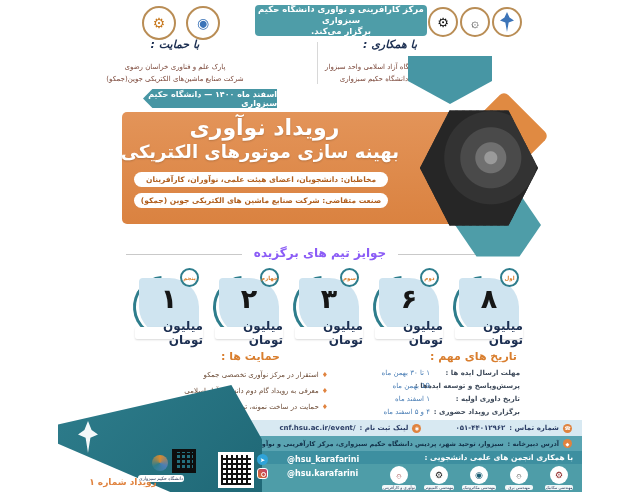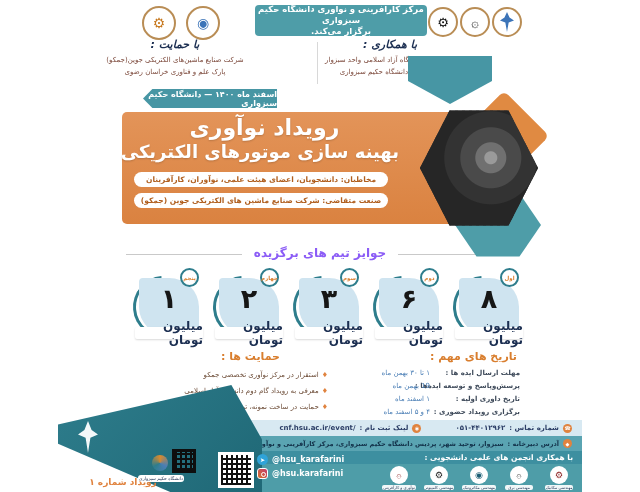--- a/index.html
+++ b/index.html
@@ -4,21 +4,21 @@
 <style>
   *{margin:0;padding:0;box-sizing:border-box}
   body{font-family:"DejaVu Sans",sans-serif;background:#fff}
   .poster{position:relative;width:640px;height:492px;background:#fff;overflow:hidden;direction:rtl}
   .abs{position:absolute}
 
   
   .banner{left:255px;top:5px;width:172px;height:31px;background:#4E9DA8;border-radius:4px;color:#fff;
     font-weight:bold;font-size:8.5px;line-height:11px;display:flex;flex-direction:column;align-items:center;justify-content:center;text-align:center;z-index:1}
   .logo{border-radius:50%;background:#fff;border:2px solid #B98D55;display:flex;align-items:center;justify-content:center;z-index:1}
-  .colhead{font-size:11px;font-weight:bold;font-style:italic;color:#1C2F52;margin-bottom:3px}
+  .colhead{font-size:11px;font-weight:bold;font-style:italic;color:#1C2F52;margin-bottom:10px}
   .colitem{font-size:7px;color:#7A4638;line-height:12px;white-space:nowrap}
   .coldiv{left:317px;top:42px;width:1px;height:42px;background:#d8d8d8}
   .chevron{left:408px;top:56px;width:84px;height:48px;background:#4796A4;clip-path:polygon(0 0,100% 0,100% 52%,50% 100%,0 52%)}
   .ribbon{left:143px;top:89px;width:134px;height:19px;background:#4796A4;color:#fff;font-size:8px;font-weight:bold;
     display:flex;align-items:center;justify-content:center;clip-path:polygon(0 50%,7% 0,100% 0,100% 100%,7% 100%)}
 
   
   .hero{left:122px;top:112px;width:336px;height:112px;background:linear-gradient(180deg,#E39459,#DA8240);border-radius:5px;z-index:1}
   .ht{position:absolute;left:8px;right:59px;text-align:center;color:#fff;font-weight:bold;text-shadow:0 1px 2px rgba(0,0,0,.18);white-space:nowrap}
   .ht1{top:3px;font-size:22px}
@@ -70,21 +70,21 @@
   .row4{height:28px;background:#4E9DA8;position:relative}
   .micon{width:9px;height:9px;border-radius:50%;background:#E0833F;color:#fff;font-size:5px;display:flex;align-items:center;justify-content:center;flex:none}
   .gap30{width:26px}
   .push{margin-right:auto}
   .assoc{position:absolute;top:2px;width:34px;display:flex;flex-direction:column;align-items:center;gap:1px}
   .acirc{width:18px;height:18px;border-radius:50%;background:#fff;display:flex;align-items:center;justify-content:center;font-size:9px}
   .acap{min-width:28px;background:rgba(255,255,255,.92);border-radius:2px;font-size:4px;line-height:5px;color:#1C2F52;text-align:center;padding:0 1px;white-space:nowrap}
   .qr{left:218px;top:452px;width:36px;height:36px;background:#fff;padding:3px;z-index:3}
   .qrpx{width:100%;height:100%;background:repeating-linear-gradient(0deg,#111 0 2px,transparent 2px 5px),repeating-linear-gradient(90deg,#111 0 2px,#fff 2px 5px)}
   .handles{left:257px;top:454px;z-index:3;display:flex;flex-direction:column;gap:3px}
-  .hrow{display:flex;align-items:center;gap:4px;direction:ltr;color:#fff;font-size:8px;font-weight:bold}
+  .hrow{display:flex;align-items:center;gap:19px;direction:ltr;color:#fff;font-size:8px;font-weight:bold}
   .tg{width:11px;height:11px;border-radius:50%;background:#2FA3D8;color:#fff;font-size:6px;display:flex;align-items:center;justify-content:center;flex:none}
   .ig{width:11px;height:11px;border-radius:3px;border:1.5px solid #fff;background:linear-gradient(45deg,#D6732C,#C23B6E);position:relative;flex:none}
   .ig::after{content:"";position:absolute;left:2.5px;top:2.5px;width:3px;height:3px;border:1px solid #fff;border-radius:50%}
   .bird{background:#fff;clip-path:polygon(50% 0,68% 28%,100% 42%,62% 52%,50% 100%,38% 52%,0 42%,32% 28%)}
   .birdlogo{left:78px;top:421px;width:20px;height:32px;z-index:3;opacity:.95}
   .emblem{left:172px;top:449px;width:24px;height:24px;z-index:3;border:3px solid #0E0E0E;
     background:repeating-linear-gradient(0deg,#0E0E0E 0 2px,transparent 2px 5px),repeating-linear-gradient(90deg,#0E0E0E 0 2px,transparent 2px 5px)}
   .unicirc{left:152px;top:455px;width:16px;height:16px;border-radius:50%;z-index:3;background:conic-gradient(#D98A2E,#4A7EB5,#2E7D8C,#D98A2E)}
   .unicap{left:138px;top:475px;width:46px;background:#fff;border-radius:3px;font-size:4.5px;line-height:7px;color:#1C2F52;text-align:center;z-index:3;white-space:nowrap}
   .evno{left:86px;top:477px;width:74px;text-align:center;color:#E0833F;font-weight:bold;font-size:9px;z-index:3;white-space:nowrap}
@@ -108,22 +108,22 @@
   <div class="abs logo" style="left:142px;top:6px;width:34px;height:34px;font-size:14px;color:#C7791F">⚙</div>
 
   <div class="abs coop-col" style="left:325px;top:38px;width:130px;text-align:center">
     <div class="colhead">با همکاری :</div>
     <div class="colitem">مرکز رشد دانشگاه آزاد اسلامی واحد سبزوار</div>
     <div class="colitem">مرکز رشد دانشگاه حکیم سبزواری</div>
   </div>
   <div class="abs coldiv"></div>
   <div class="abs" style="left:75px;top:38px;width:200px;text-align:center">
     <div class="colhead">با حمایت :</div>
+    <div class="colitem">پارک علم و فناوری خراسان رضوی</div>
     <div class="colitem">شرکت صنایع ماشین‌های الکتریکی جوین(جمکو)</div>
-    <div class="colitem">پارک علم و فناوری خراسان رضوی</div>
   </div>
   <div class="abs chevron"></div>
 
   <div class="abs ribbon">اسفند ماه ۱۴۰۰ — دانشگاه حکیم سبزواری</div>
 
   <div class="abs diamond"></div>
   <div class="abs hero">
     <div class="ht ht1">رویداد نوآوری</div>
     <div class="ht ht2">بهینه سازی موتورهای الکتریکی</div>
     <div class="pill pill1">مخاطبان: دانشجویان، اعضای هیئت علمی، نوآوران، کارآفرینان</div>

